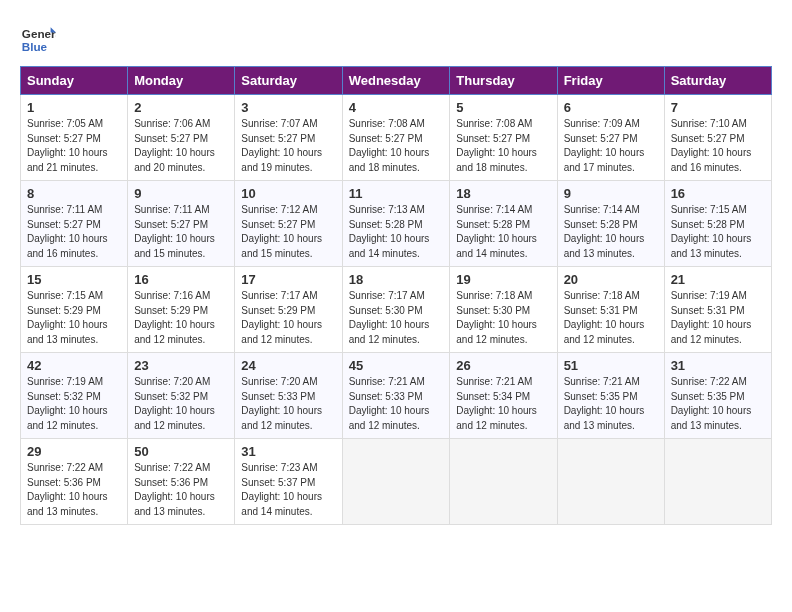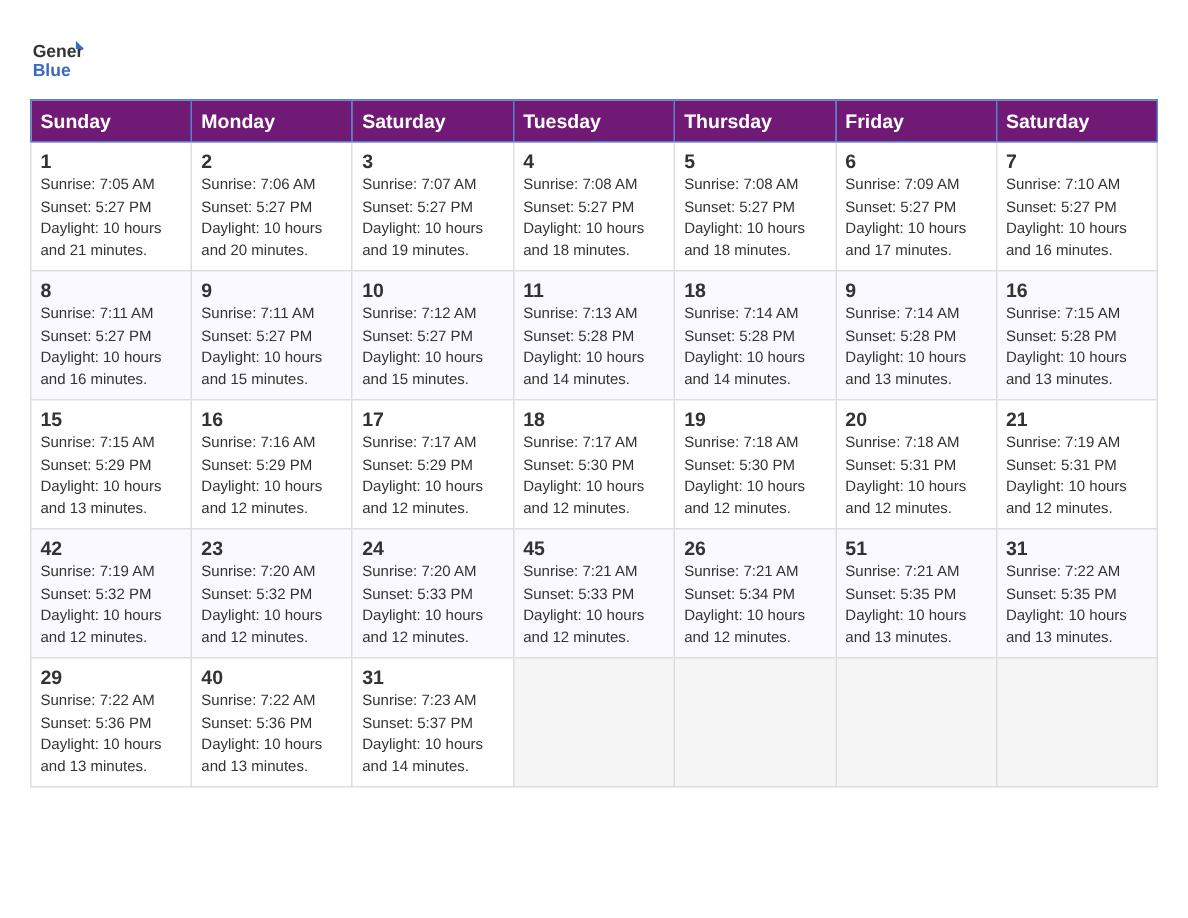--- a/index.html
+++ b/index.html
@@ -99,21 +99,21 @@
     <div class="location"></div>
   </div>
 </div>
 
 <table class="calendar">
   <thead>
     <tr>
     <th>Sunday</th>
         <th>Monday</th>
         <th>Saturday</th>
-        <th>Tuesday</th>
+        <th>Wednesday</th>
         <th>Thursday</th>
         <th>Friday</th>
         <th>Saturday</th>
       </tr>
   </thead>
   <tbody id="calendar-body">
   <tr>
         <td>
           <span class="day-num">1</span>
           <div class="cell-text">Sunrise: 7:05 AM<br>Sunset: 5:27 PM<br>Daylight: 10 hours and 21 minutes.</div>
@@ -232,21 +232,21 @@
           <span class="day-num">31</span>
           <div class="cell-text">Sunrise: 7:22 AM<br>Sunset: 5:35 PM<br>Daylight: 10 hours and 13 minutes.</div>
         </td>
       </tr>
       <tr>
         <td>
           <span class="day-num">29</span>
           <div class="cell-text">Sunrise: 7:22 AM<br>Sunset: 5:36 PM<br>Daylight: 10 hours and 13 minutes.</div>
         </td>
         <td>
-          <span class="day-num">40</span>
+          <span class="day-num">50</span>
           <div class="cell-text">Sunrise: 7:22 AM<br>Sunset: 5:36 PM<br>Daylight: 10 hours and 13 minutes.</div>
         </td>
         <td>
           <span class="day-num">31</span>
           <div class="cell-text">Sunrise: 7:23 AM<br>Sunset: 5:37 PM<br>Daylight: 10 hours and 14 minutes.</div>
         </td>
         <td class="empty"></td>
         <td class="empty"></td>
         <td class="empty"></td>
         <td class="empty"></td>

